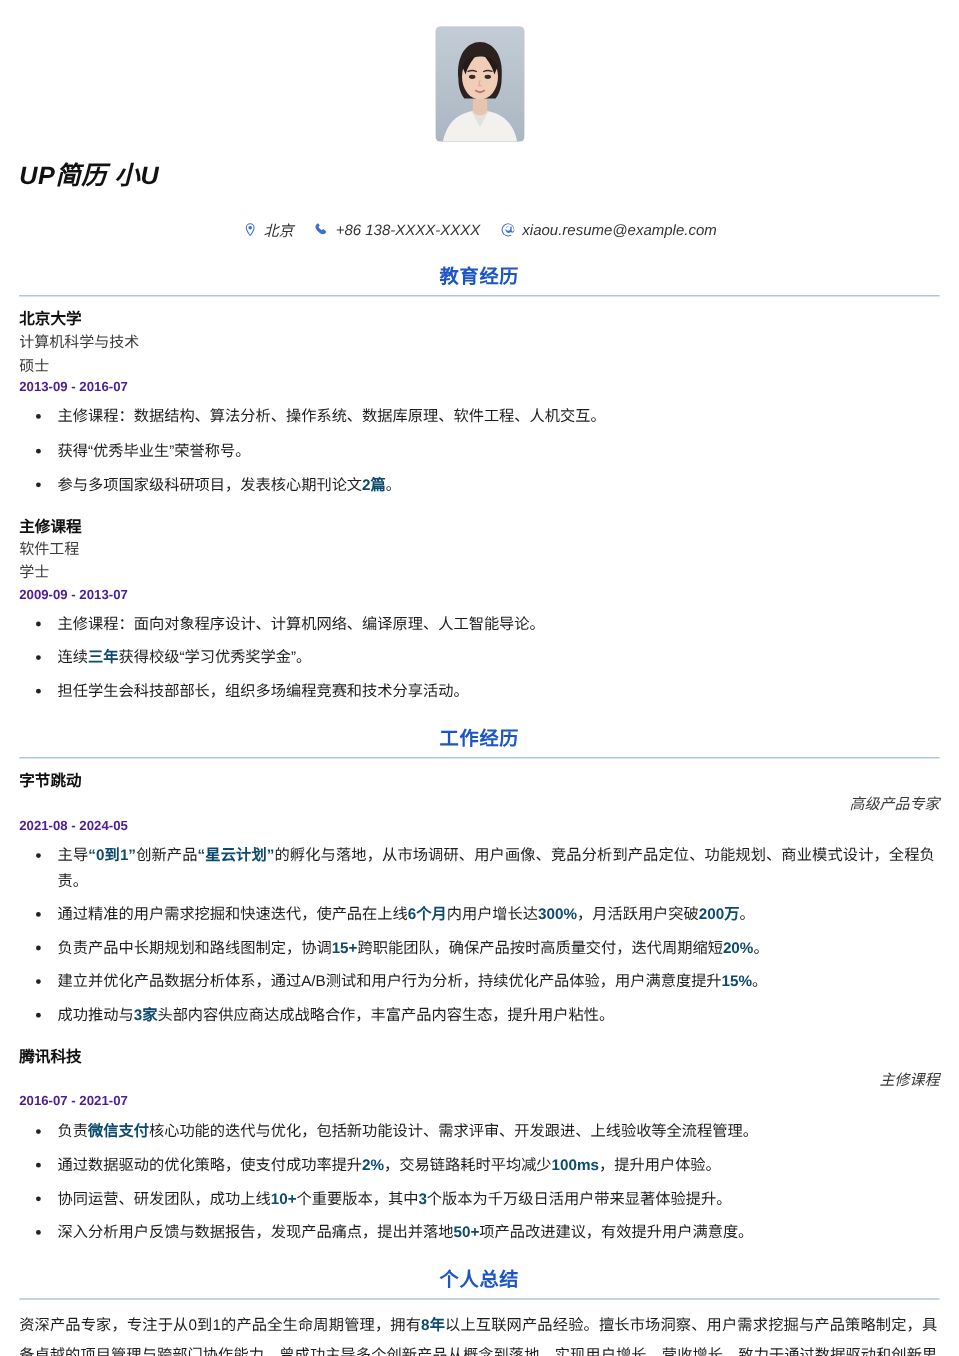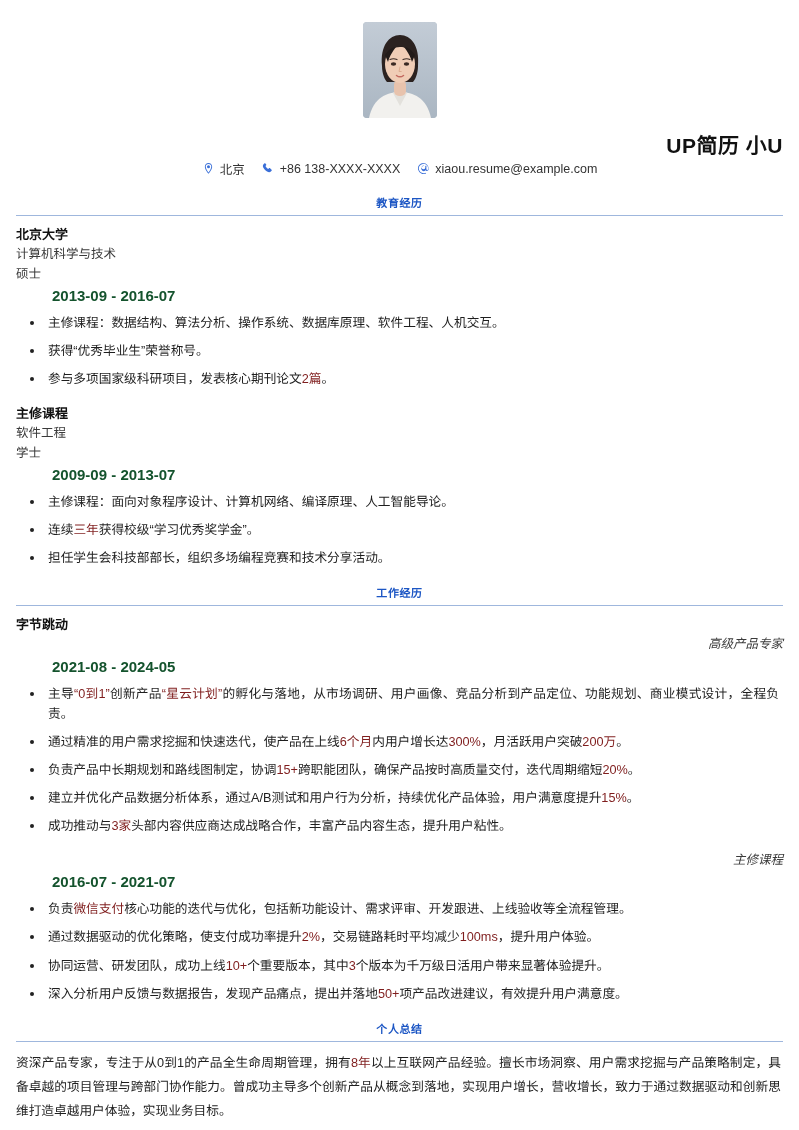--- a/index.html
+++ b/index.html
@@ -15,22 +15,23 @@
     color: #1a1a1a;
     -webkit-font-smoothing: antialiased;
   }
   .page {
     width: 799px;
     padding: 18px 16px 8px 16px;
   }
 
   
   .header {
-    text-align: right;
+    text-align: left;
     padding-top: 4px;
+    font-style: italic;
   }
   .avatar-wrap {
     display: flex;
     justify-content: center;
   }
   .avatar {
     width: 74px;
     height: 96px;
     border-radius: 4px;
     overflow: hidden;
@@ -40,21 +41,21 @@
   .avatar svg { display: block; width: 100%; height: 100%; }
 
   .name {
     font-size: 21px;
     font-weight: bold;
     color: #111111;
     margin-top: 11px;
     letter-spacing: 0.5px;
   }
   .contacts {
-    margin-top: 0;
+    margin-top: 23px;
     font-size: 12.5px;
     color: #333333;
     display: flex;
     justify-content: center;
     align-items: center;
     gap: 17px;
     flex-wrap: wrap;
   }
   .contact-item {
     display: inline-flex;
@@ -72,21 +73,21 @@
     flex: none;
   }
   .contact-icon svg { display: block; width: 13px; height: 13px; fill: currentColor; }
 
   
   .section { margin-top: 16px; }
   .section-title {
     text-align: center;
     color: #1c56c4;
     font-weight: bold;
-    font-size: 11px;
+    font-size: 16px;
     letter-spacing: 0.6px;
     padding-bottom: 5px;
   }
   .section-rule {
     height: 1px;
     background: #9fb7dd;
     width: 100%;
     margin-bottom: 9px;
   }
 
@@ -104,26 +105,25 @@
     color: #3a3a3a;
     line-height: 1.55;
   }
   .entry-sub.italic { font-style: italic; text-align: right; }
   .entry-degree {
     font-size: 12.5px;
     color: #3a3a3a;
     line-height: 1.55;
   }
   .entry-date {
-    font-size: 15px;
+    font-size: 11px;
     font-weight: bold;
-    color: #14532d;
+    color: #4c1d95;
     line-height: 1.6;
     margin-bottom: 3px;
-    margin-left: 36px;
   }
 
   
   ul.bullets {
     list-style: none;
     margin: 5px 0 0 0;
     padding: 0;
   }
   ul.bullets li {
     position: relative;
@@ -139,21 +139,21 @@
   ul.bullets li::before {
     content: "";
     position: absolute;
     left: 14px;
     top: 8px;
     width: 4px;
     height: 4px;
     border-radius: 50%;
     background: #222222;
   }
-  b, strong { font-weight: normal; color: #7f1d1d; }
+  b, strong { font-weight: bold; color: #0c4a6e; }
 
   
   .summary {
     font-size: 12.7px;
     line-height: 1.92;
     color: #1e1e1e;
     text-align: justify;
     padding-right: 2px;
   }
 </style>
@@ -271,20 +271,21 @@
       <ul class="bullets">
         <li>主导<b>“0到1”</b>创新产品<b>“星云计划”</b>的孵化与落地，从市场调研、用户画像、竞品分析到产品定位、功能规划、商业模式设计，全程负责。</li>
         <li>通过精准的用户需求挖掘和快速迭代，使产品在上线<b>6个月</b>内用户增长达<b>300%</b>，月活跃用户突破<b>200万</b>。</li>
         <li>负责产品中长期规划和路线图制定，协调<b>15+</b>跨职能团队，确保产品按时高质量交付，迭代周期缩短<b>20%</b>。</li>
         <li>建立并优化产品数据分析体系，通过A/B测试和用户行为分析，持续优化产品体验，用户满意度提升<b>15%</b>。</li>
         <li>成功推动与<b>3家</b>头部内容供应商达成战略合作，丰富产品内容生态，提升用户粘性。</li>
       </ul>
     </div>
 
     <div class="entry">
+      <div class="entry-org">腾讯科技</div>
       <div class="entry-sub italic">主修课程</div>
       <div class="entry-date">2016-07 - 2021-07</div>
       <ul class="bullets">
         <li>负责<b>微信支付</b>核心功能的迭代与优化，包括新功能设计、需求评审、开发跟进、上线验收等全流程管理。</li>
         <li>通过数据驱动的优化策略，使支付成功率提升<b>2%</b>，交易链路耗时平均减少<b>100ms</b>，提升用户体验。</li>
         <li>协同运营、研发团队，成功上线<b>10+</b>个重要版本，其中<b>3</b>个版本为千万级日活用户带来显著体验提升。</li>
         <li>深入分析用户反馈与数据报告，发现产品痛点，提出并落地<b>50+</b>项产品改进建议，有效提升用户满意度。</li>
       </ul>
     </div>
   </div>

